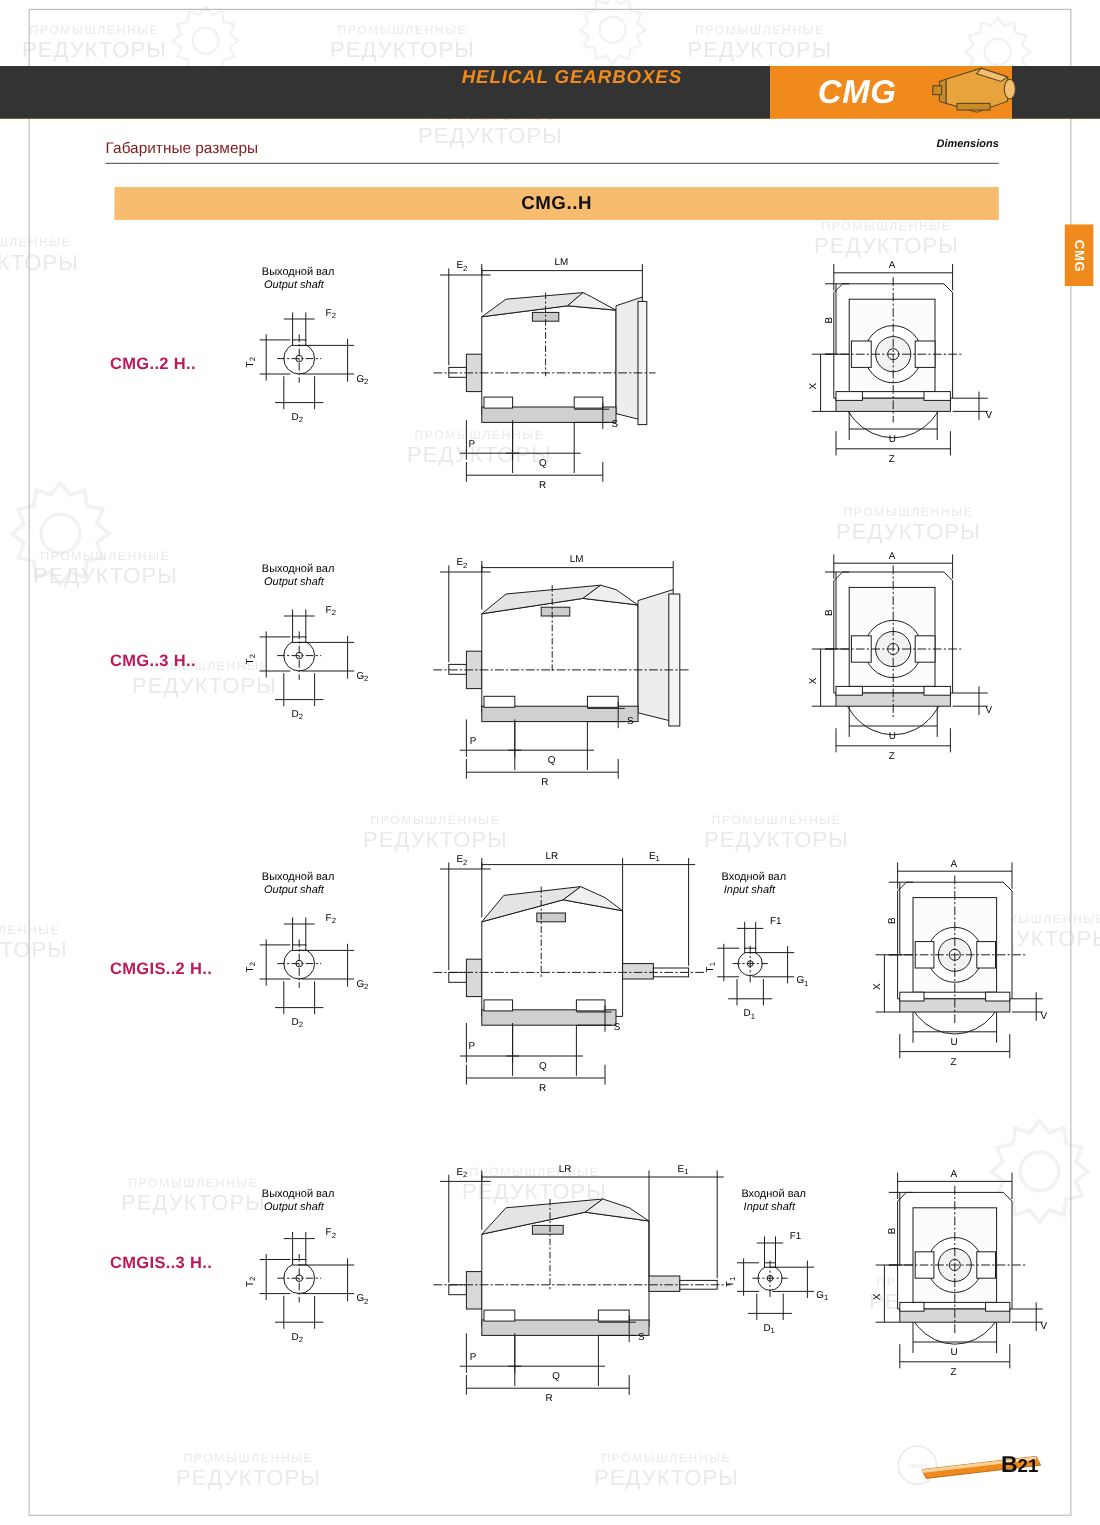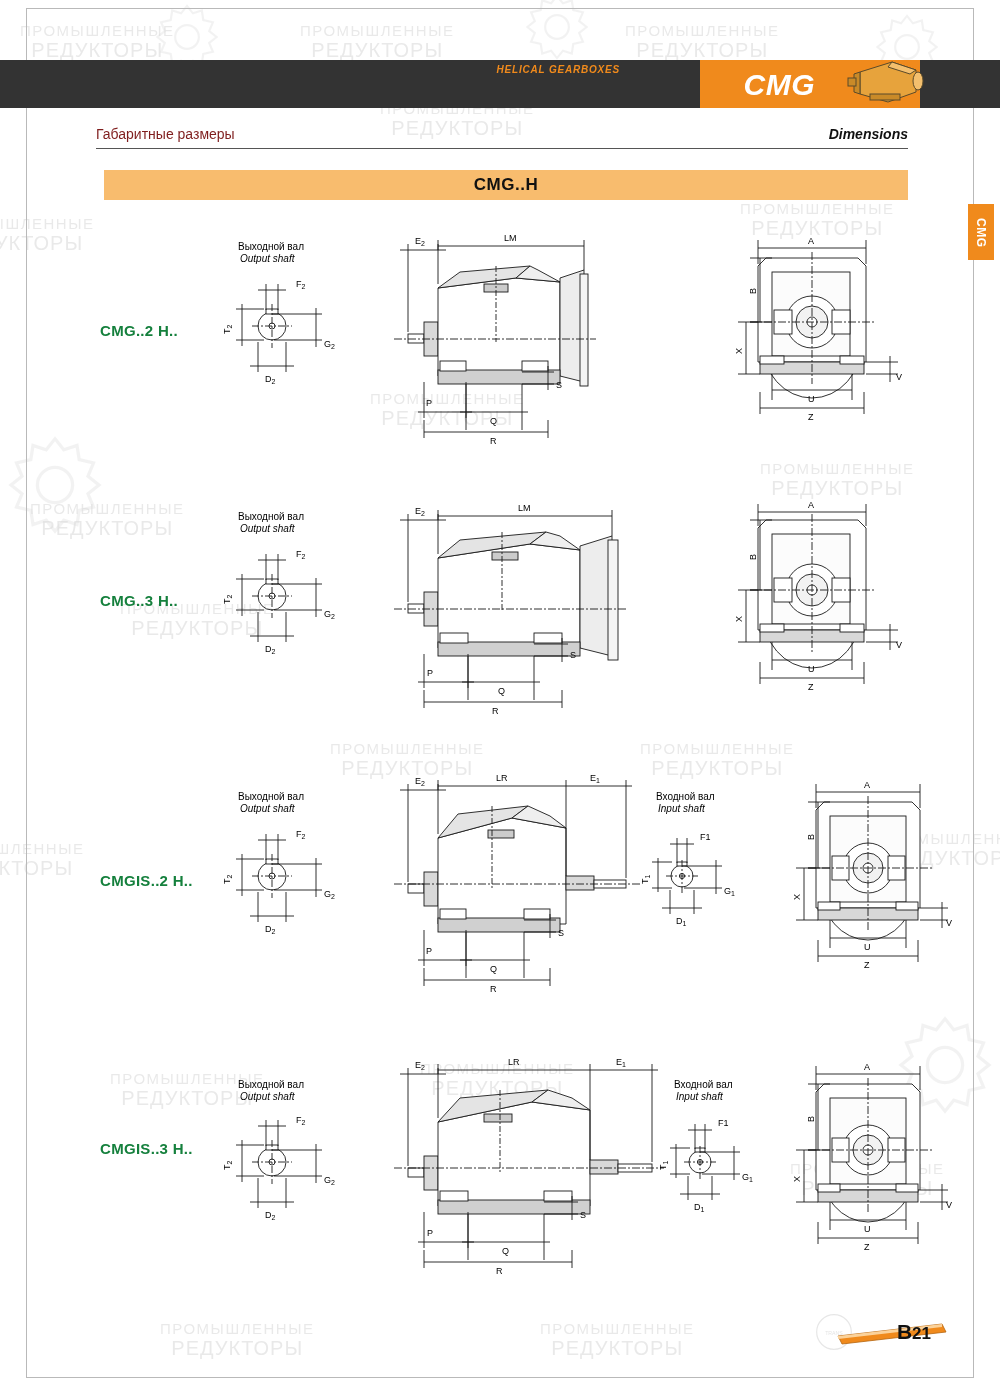--- a/index.html
+++ b/index.html
@@ -16,21 +16,21 @@
   .wm-layer { position:absolute; inset:0; pointer-events:none; z-index:0; }
   .wm {
     position:absolute;
     color:#d8d8d8;
     opacity:.55;
     font-family:"Liberation Sans", sans-serif;
     text-align:center;
     line-height:1.15;
     white-space:nowrap;
   }
-  .wm .l1 { font-size:15px; letter-spacing:1.5px; }
+  .wm .l1 { font-size:11px; letter-spacing:1.5px; }
   .wm .l2 { font-size:20px; letter-spacing:1px; font-weight:400; }
   .wm-gear {
     position:absolute; width:74px; height:74px; opacity:.35;
   }
 
   
   .page-border {
     position:absolute; left:26px; top:8px; width:948px; height:1370px;
     border:1px solid #b9b9b9; z-index:1;
   }
@@ -52,41 +52,41 @@
   }
   .header-titles {
     position:absolute; left:0; top:62px; width:810px; z-index:6;
     text-align:right; padding-right:190px;
   }
   .header-ru {
     color:#ffffff; font-size:17px; font-weight:bold; font-style:italic;
     letter-spacing:.3px; line-height:20px;
   }
   .header-en {
-    color:#f08a1c; font-size:10px; font-weight:bold; font-style:italic;
+    color:#f08a1c; font-size:17px; font-weight:bold; font-style:italic;
     letter-spacing:.8px; line-height:16px;
   }
   .header-cmg {
     position:absolute; right:185px; top:68px; z-index:6;
     color:#ffffff; font-size:30px; font-weight:bold; font-style:italic;
     letter-spacing:.5px;
   }
   .header-gear-img {
     position:absolute; right:70px; top:52px; z-index:6; width:90px; height:58px;
   }
 
   
   .sec-titles {
     position:absolute; left:96px; top:126px; width:812px; z-index:5;
   }
   .sec-titles .ru {
     float:left; font-size:14px; color:#7f1d1d; font-weight:500;
   }
   .sec-titles .en {
-    float:right; font-size:14px; color:#111; font-weight:bold; font-style:italic;
+    float:right; font-size:10px; color:#111; font-weight:bold; font-style:italic;
   }
   .sec-rule {
     position:absolute; left:96px; top:148px; width:812px; height:1px;
     background:#555; z-index:5;
   }
 
   
   .model-bar {
     position:absolute; left:104px; top:170px; width:804px; height:30px;
     background:#f8bc6e; z-index:5;
@@ -106,31 +106,31 @@
     transform:rotate(90deg); transform-origin:center;
     margin-top:20px; letter-spacing:.5px;
   }
 
   
   .row {
     position:absolute; left:60px; width:900px; height:255px; z-index:5;
   }
   .row-label {
     position:absolute; left:40px; top:100px; width:160px;
-    font-size:15px; font-weight:bold; color:#15803d; letter-spacing:.3px;
+    font-size:15px; font-weight:bold; color:#be185d; letter-spacing:.3px;
   }
   svg { overflow:visible; }
 
   
   .footer-badge {
     position:absolute; right:50px; bottom:36px; z-index:6;
     width:120px; height:34px;
   }
   .footer-num {
-    position:absolute; right:69px; bottom:42px; z-index:7;
+    position:absolute; right:56px; bottom:42px; z-index:7;
     font-size:17px; font-weight:bold; color:#111;
   }
   .footer-num .big { font-size:21px; }
   .footer-logo-circle {
     position:absolute; right:140px; bottom:34px; z-index:6;
     width:52px; height:40px; opacity:.5;
   }
 </style>
 </head>
 <body>

